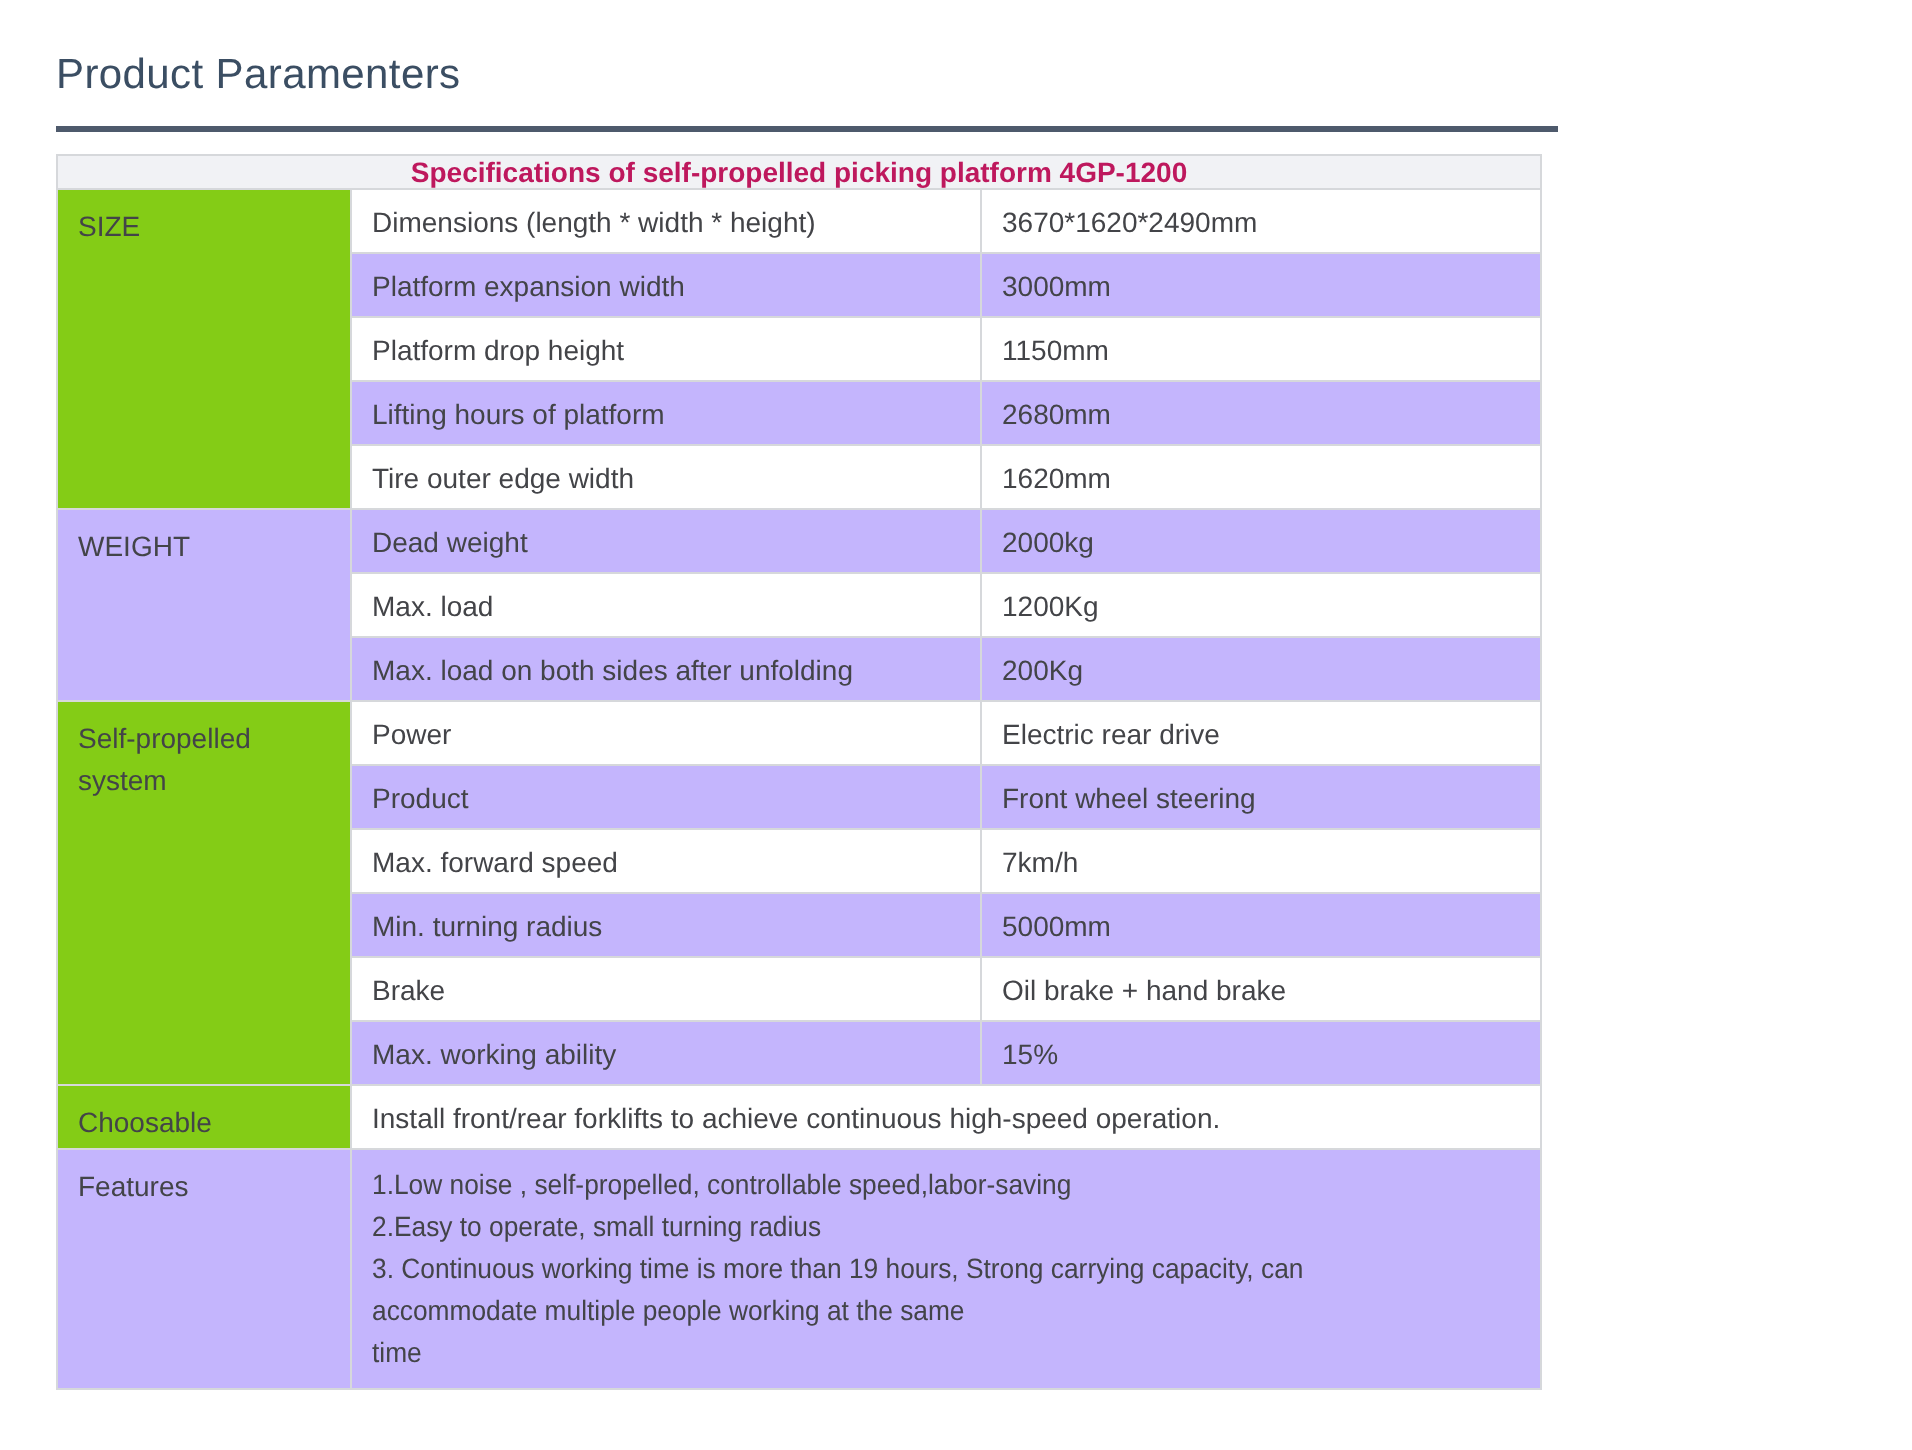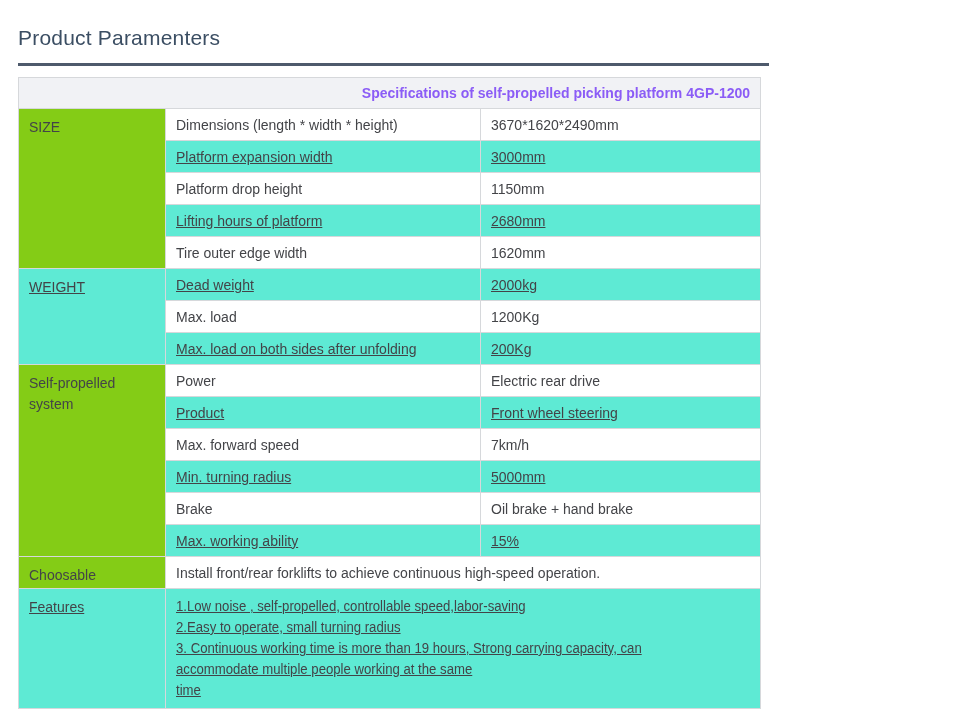--- a/index.html
+++ b/index.html
@@ -5,21 +5,21 @@
   * { box-sizing: border-box; }
   html, body { margin: 0; padding: 0; }
   body {
     width: 956px;
     height: 725px;
     background: #ffffff;
     font-family: "Liberation Sans", sans-serif;
     color: #434448;
     overflow: hidden;
   }
-  .page { padding: 25px 0 0 18px; border-radius: 24px; }
+  .page { padding: 25px 0 0 28px; border-radius: 24px; }
 
   .page-title {
     margin: 0;
     font-size: 21px;
     font-weight: 400;
     color: #3b4e63;
     letter-spacing: 0.2px;
     line-height: 26px;
   }
   .title-rule {
@@ -38,34 +38,34 @@
   }
   .spec-table col.c1 { width: 147px; }
   .spec-table col.c2 { width: 315px; }
   .spec-table col.c3 { width: 280px; }
 
   .spec-table th, .spec-table td {
     border: 1px solid #d6d8db;
     padding: 0 10px;
   }
   .spec-table thead th {
-    height: 31px;
-    text-align: right;
+    height: 17px;
+    text-align: center;
     vertical-align: middle;
     font-weight: 700;
     font-size: 14px;
-    color: #8b5cf6;
+    color: #be185d;
     background: #f1f2f5;
   }
   .spec-table tbody td {
     height: 32px;
     vertical-align: middle;
     background: #ffffff;
   }
-  .spec-table tr.alt td { background: #5eead4; text-decoration: underline; }
+  .spec-table tr.alt td { background: #c4b5fd; }
   .spec-table td.cat {
     vertical-align: top;
     padding-top: 8px;
     line-height: 21px;
     background: #84cc16;
   }
   .spec-table td.features-cell {
     vertical-align: top;
     padding: 7px 10px;
   }

